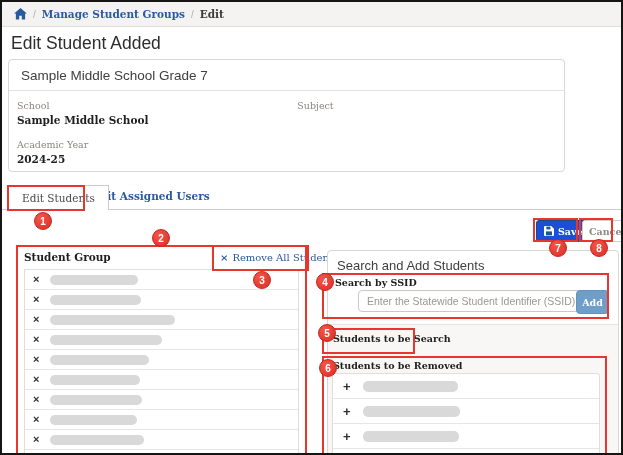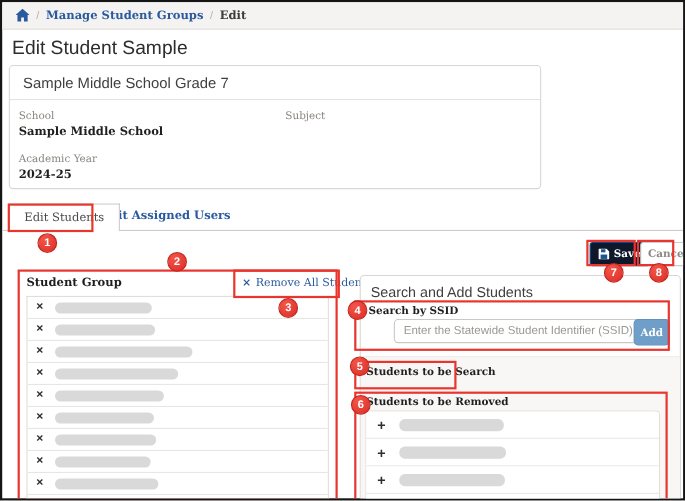--- a/index.html
+++ b/index.html
@@ -11,36 +11,36 @@
   
   .crumbbar{position:absolute;left:0;top:0;right:0;height:24px;background:#f4f3f1;
     border-bottom:1px solid #e1dfdc;display:flex;align-items:center;padding-left:12px;gap:6px;}
   .crumb-sep{color:#b5b2ae;font-size:10px;}
   .crumb-link{font-family:"DejaVu Serif",serif;font-weight:bold;font-size:10.5px;color:#2a5a9e;cursor:pointer;}
   .crumb-cur{font-family:"DejaVu Serif",serif;font-weight:bold;font-size:10.5px;color:#3c3c3c;}
   .home-icon{display:inline-flex;cursor:pointer;}
   
   .page-title{position:absolute;left:9px;top:31px;font-size:17.5px;font-weight:400;color:#2d2d2d;margin:0;}
   
-  .info-card{position:absolute;left:6px;top:57px;width:484px;height:113px;background:#fff;
+  .info-card{position:absolute;left:6px;top:57px;width:557px;height:113px;background:#fff;
     border:1px solid #d9d7d4;border-radius:4px;box-sizing:border-box;}
   .info-card-header{padding:8px 12px 7px;font-size:13.5px;color:#3f3f3f;border-bottom:1px solid #e5e3e0;}
   .info-grid{display:grid;grid-template-columns:52% 48%;row-gap:13px;padding:9px 8px 0;}
   .field-label{font-family:"DejaVu Serif",serif;font-size:9.5px;color:#8a8680;}
   .field-value{font-family:"DejaVu Serif",serif;font-size:10.5px;font-weight:bold;color:#1f1f1f;margin-top:3px;}
   
   .tab-underline{position:absolute;left:0;right:0;top:207px;height:1px;background:#cfcdc9;}
   .tab-active{position:absolute;left:6px;top:183px;height:25px;box-sizing:border-box;background:#fff;
     border:1px solid #cfcdc9;border-bottom:none;display:flex;align-items:center;padding:0 13px;
     font-family:"DejaVu Serif",serif;font-size:10.5px;color:#4a4a4a;cursor:pointer;z-index:2;}
   .tab-link{position:absolute;left:90px;top:188px;font-family:"DejaVu Serif",serif;font-weight:bold;
     font-size:10.5px;color:#2a5a9e;cursor:pointer;}
   
   .save-btn{position:absolute;left:534px;top:218px;height:20px;padding:0 7px;display:flex;align-items:center;gap:4px;
-    background:#0f172a;border:1px solid #164a82;border-radius:3px;color:#fff;
+    background:#1d4ed8;border:1px solid #164a82;border-radius:3px;color:#fff;
     font-family:"DejaVu Serif",serif;font-weight:bold;font-size:9.5px;cursor:pointer;}
   .cancel-btn{position:absolute;left:580px;top:218px;height:20px;padding:0 6px;display:flex;align-items:center;
     background:#fff;border:1px solid #cfcdc9;border-radius:3px;color:#8d8a86;
     font-family:"DejaVu Serif",serif;font-weight:bold;font-size:9.5px;cursor:pointer;}
   
   .sg-title{position:absolute;left:22px;top:249px;font-family:"DejaVu Serif",serif;font-weight:bold;
     font-size:10.5px;color:#1f1f1f;}
   .remove-all{position:absolute;left:218px;top:250px;font-family:"DejaVu Serif",serif;font-size:10px;
     color:#2a5a9e;cursor:pointer;display:flex;align-items:center;gap:4px;}
   .remove-all .x{font-weight:bold;font-size:10px;}
@@ -101,21 +101,21 @@
       <svg width="13" height="12" viewBox="0 0 16 15">
           <path d="M8 0L0 7h2.2v7.4h4.2V9.8h3.2v4.6h4.2V7H16z" fill="#2a5a9e"></path>
         </svg>
     </span>
     <span class="crumb-sep">/</span>
     <span class="crumb-link">Manage Student Groups</span>
     <span class="crumb-sep">/</span>
     <span class="crumb-cur">Edit</span>
   </div>
 
-  <h1 class="page-title">Edit Student Sample</h1>
+  <h1 class="page-title">Edit Student Added</h1>
 
   <div class="info-card">
     <div class="info-card-header">Sample Middle School Grade 7</div>
     <div class="info-grid">
       <div>
         <div class="field-label">School</div>
         <div class="field-value">Sample Middle School</div>
       </div>
       <div>
         <div class="field-label">Subject</div>

